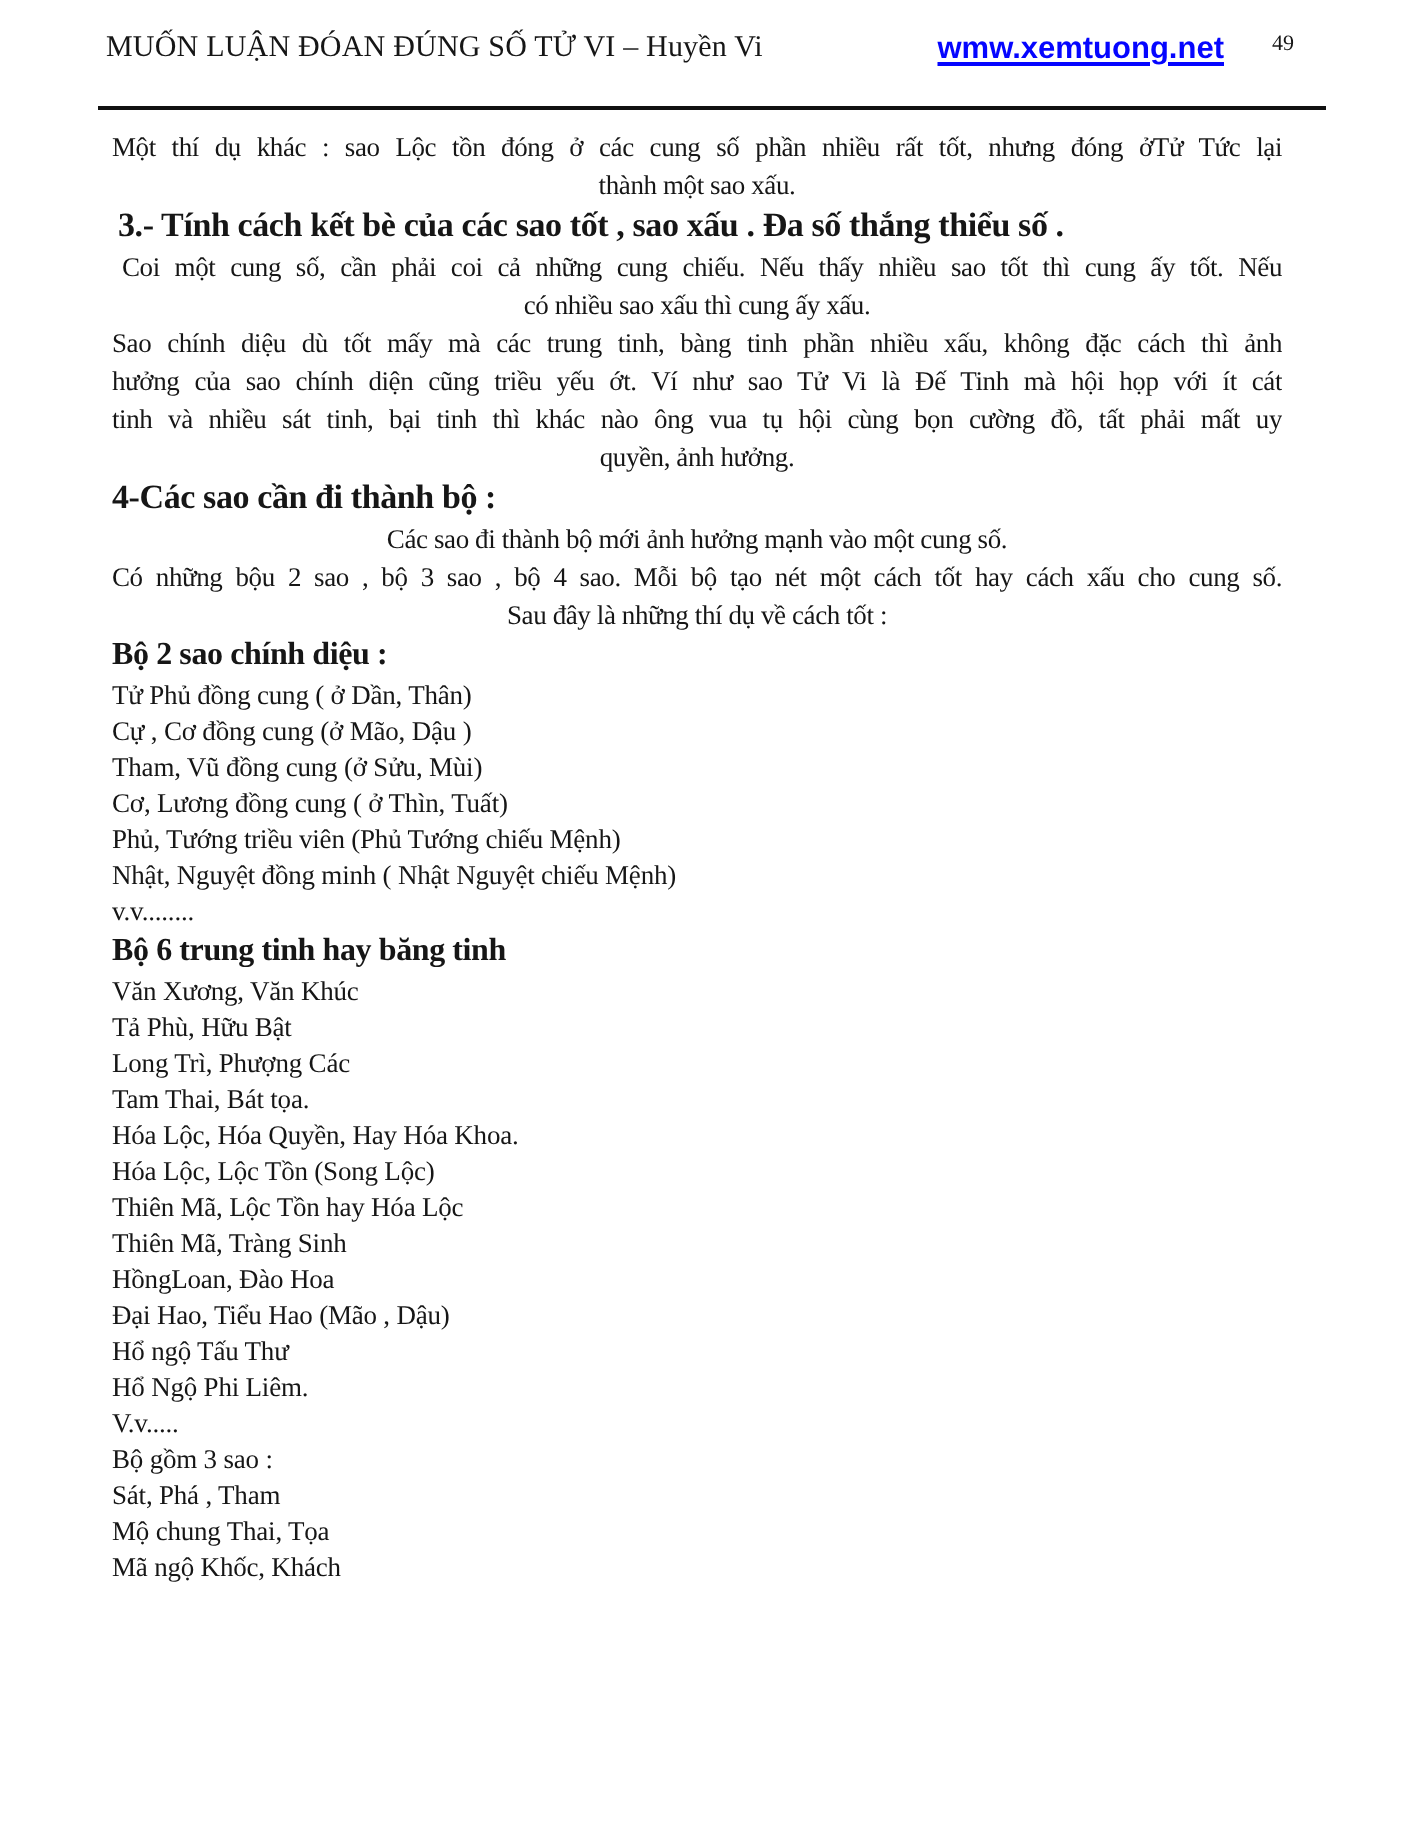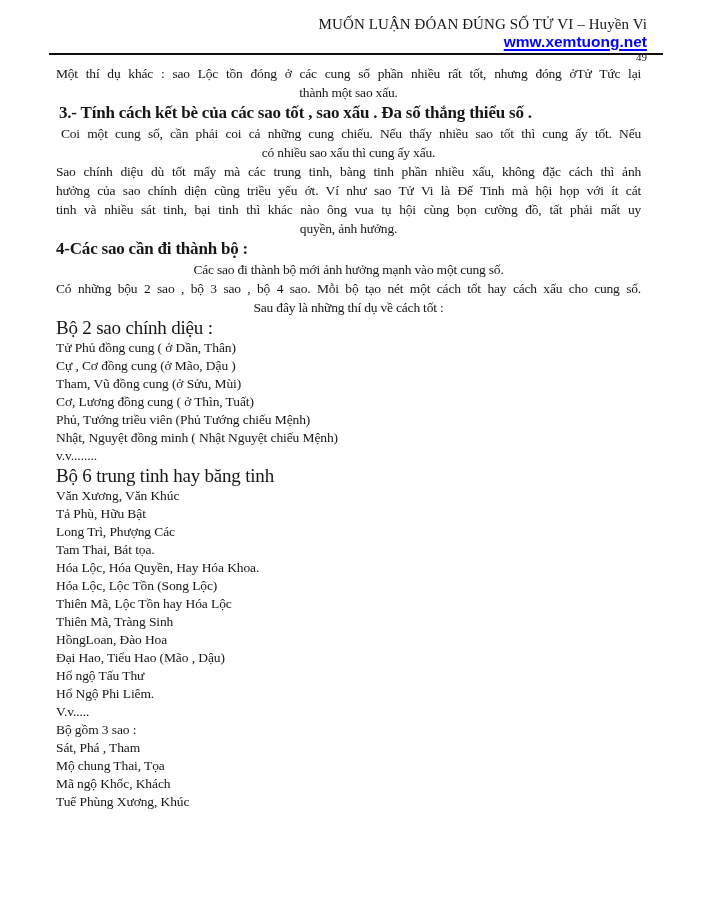--- a/index.html
+++ b/index.html
@@ -16,22 +16,21 @@
     font-family: "Liberation Serif", "DejaVu Serif", serif;
     overflow: hidden;
   }
   
   .page-header {
     position: absolute;
     top: 16px;
     left: 53px;
     right: 58px;
     display: flex;
-    align-items: flex-end;
-    flex-direction: column;
+    align-items: flex-start;
   }
   .doc-title {
     flex: 1 1 auto;
     font-size: 15px;
     letter-spacing: 0.1px;
     white-space: nowrap;
   }
   .site-link {
     font-family: "Liberation Sans", "DejaVu Sans", sans-serif;
     font-weight: 700;
@@ -80,22 +79,22 @@
   .h-num {
     font-size: 17px;
     font-weight: 700;
     line-height: 22px;
     letter-spacing: -0.2px;
     white-space: nowrap;
     padding-left: 3px;
   }
   .h-num.no-ind { padding-left: 0; }
   .h-sub {
-    font-size: 19px;
-    font-weight: 400;
+    font-size: 16px;
+    font-weight: 700;
     line-height: 22px;
     letter-spacing: -0.2px;
     white-space: nowrap;
   }
   .list-line {
     line-height: 18px;
     letter-spacing: -0.1px;
     white-space: nowrap;
   }
 </style>
@@ -165,17 +164,16 @@
       <div class="list-line">Thiên Mã,  Tràng Sinh</div>
       <div class="list-line">HồngLoan, Đào Hoa</div>
       <div class="list-line">Đại Hao, Tiểu Hao (Mão , Dậu)</div>
       <div class="list-line">Hổ ngộ Tấu Thư</div>
       <div class="list-line">Hổ Ngộ Phi Liêm.</div>
       <div class="list-line">V.v.....</div>
       <div class="list-line">Bộ gồm 3 sao :</div>
       <div class="list-line">Sát, Phá , Tham</div>
       <div class="list-line">Mộ chung Thai, Tọa</div>
       <div class="list-line">Mã ngộ Khốc, Khách</div>
-      <div class="list-line">Tuế Phùng Xương, Khúc</div>
     </div>
 
   </div>
 </div>
 
 </body></html>

